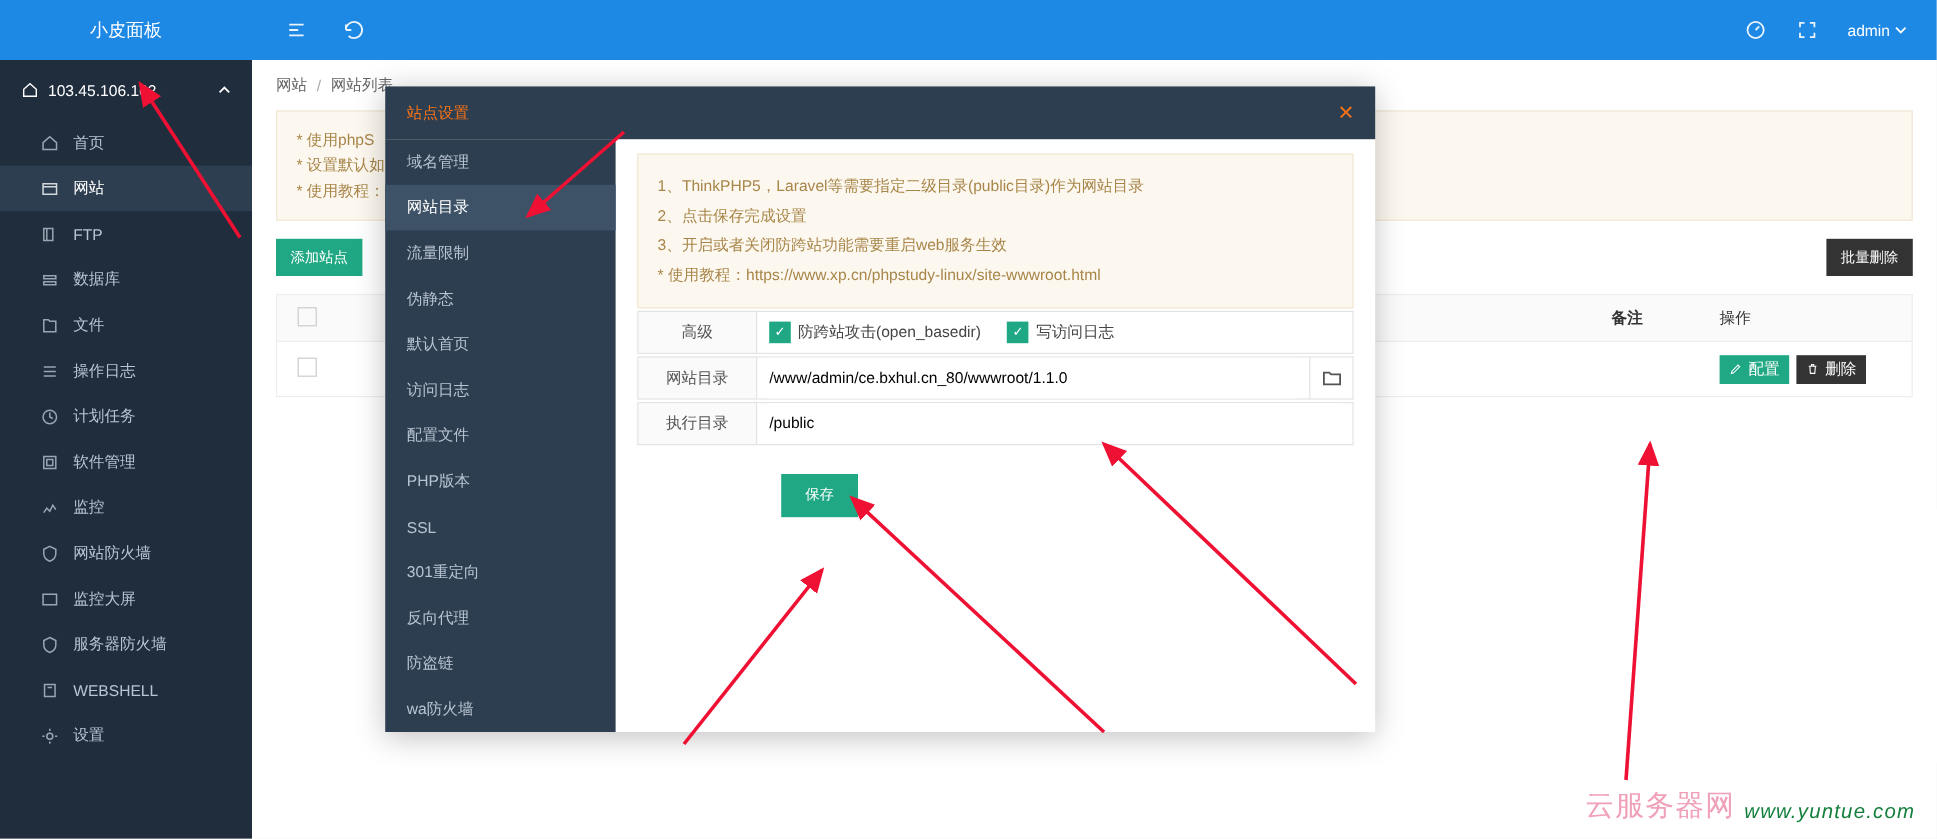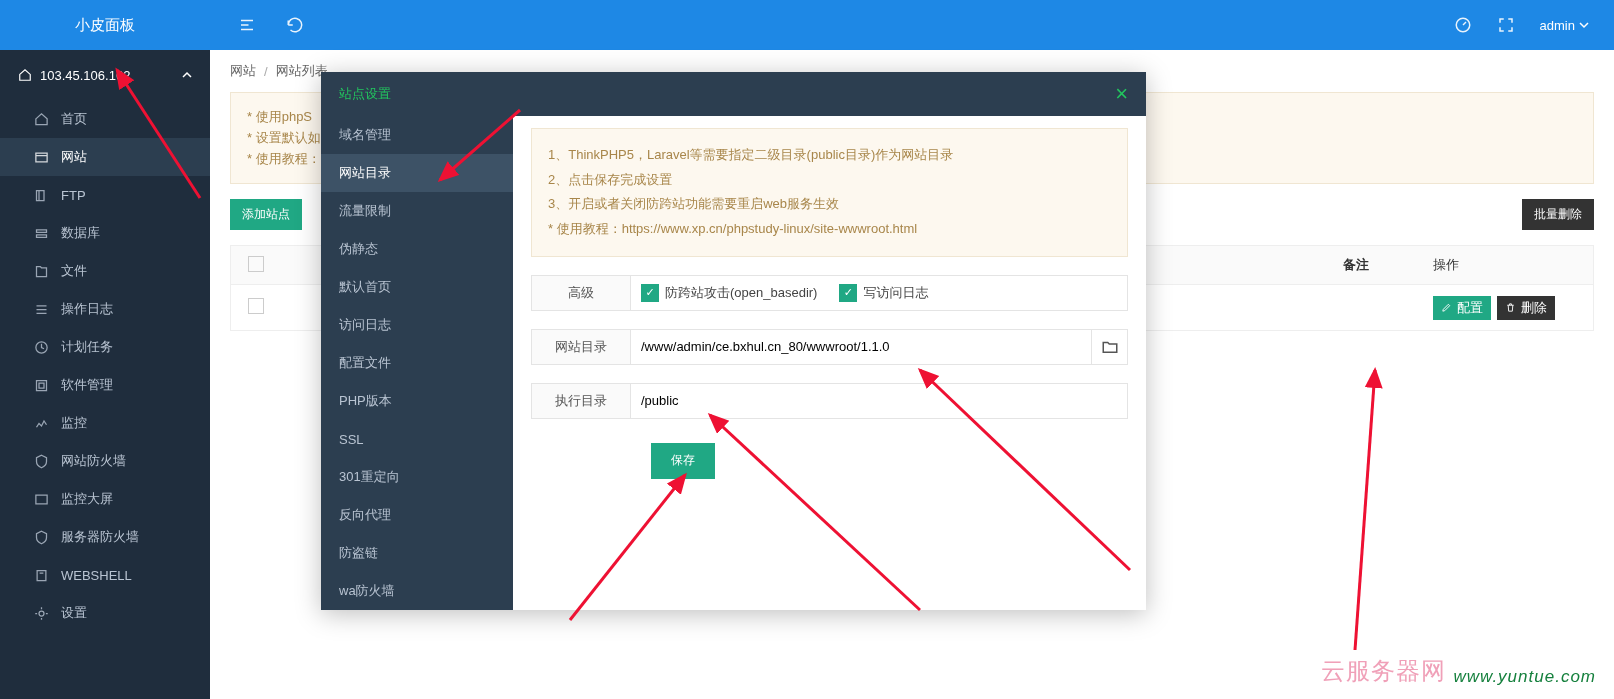--- a/index.html
+++ b/index.html
@@ -33,28 +33,28 @@
 .table-head { display: flex; background: #fafafa; border: 1px solid #eee; margin: 0 20px; height: 40px; align-items: center; color: #333; }
 .table-body { display: flex; border: 1px solid #eee; border-top: none; margin: 0 20px; height: 46px; align-items: center; }
 .th, .td { padding: 0 10px; }
 .col-check { width: 50px; text-align: center; }
 .col-note { width: 90px; margin-left: auto; font-weight: bold; }
 .col-op { width: 170px; }
 .chk-box { width: 16px; height: 16px; border: 1px solid #ccc; display: inline-block; }
 
 
 .modal { position: absolute; top: 72px; left: 321px; width: 825px; background: #fff; box-shadow: 0 4px 24px rgba(0,0,0,.25); }
-.modal-head { height: 44px; background: #2c3e50; color: #22c55e; display: flex; align-items: center; padding: 0 18px; justify-content: space-between; }
+.modal-head { height: 44px; background: #2c3e50; color: #f97316; display: flex; align-items: center; padding: 0 18px; justify-content: space-between; }
 .modal-body { display: flex; min-height: 490px; }
 .modal-nav { width: 192px; background: #2c3e50; color: #b9c4d2; }
 .mnav-item { height: 38px; display: flex; align-items: center; padding: 0 18px; cursor: pointer; }
 .mnav-item.active { background: #3d5266; color: #fff; }
 .modal-content { flex: 1; padding: 0 18px 18px; }
 .info-box { border: 1px solid #f0e6d2; background: #fdf8ef; padding: 14px 16px; color: #a8864a; margin-top: 12px; line-height: 1.9; }
-.form-row { display: flex; align-items: center; margin-top: 18px; }
+.form-row { display: flex; align-items: center; margin-top: 2px; }
 .form-label { width: 100px; text-align: center; background: #fafafa; border: 1px solid #e4e4e4; height: 36px; line-height: 34px; color: #555; }
 .form-field { flex: 1; height: 36px; border: 1px solid #e4e4e4; border-left: none; padding: 0 10px; display: flex; align-items: center; gap: 22px; }
 .form-field input[type=text] { border: none; outline: none; width: 100%; height: 100%; font-size: 13px; }
 .chk { width: 18px; height: 18px; background: #20a884; display: inline-flex; align-items: center; justify-content: center; color: #fff; font-size: 11px; margin-right: 6px; }
 .chk-wrap { display: flex; align-items: center; color: #444; }
 .folder-btn { width: 36px; height: 36px; border: 1px solid #e4e4e4; border-left: none; display: flex; align-items: center; justify-content: center; cursor: pointer; }
 .submit-row { margin-top: 24px; margin-left: 120px; }
 .close-x { font-size: 22px; cursor: pointer; font-weight: 300; }
 
 

